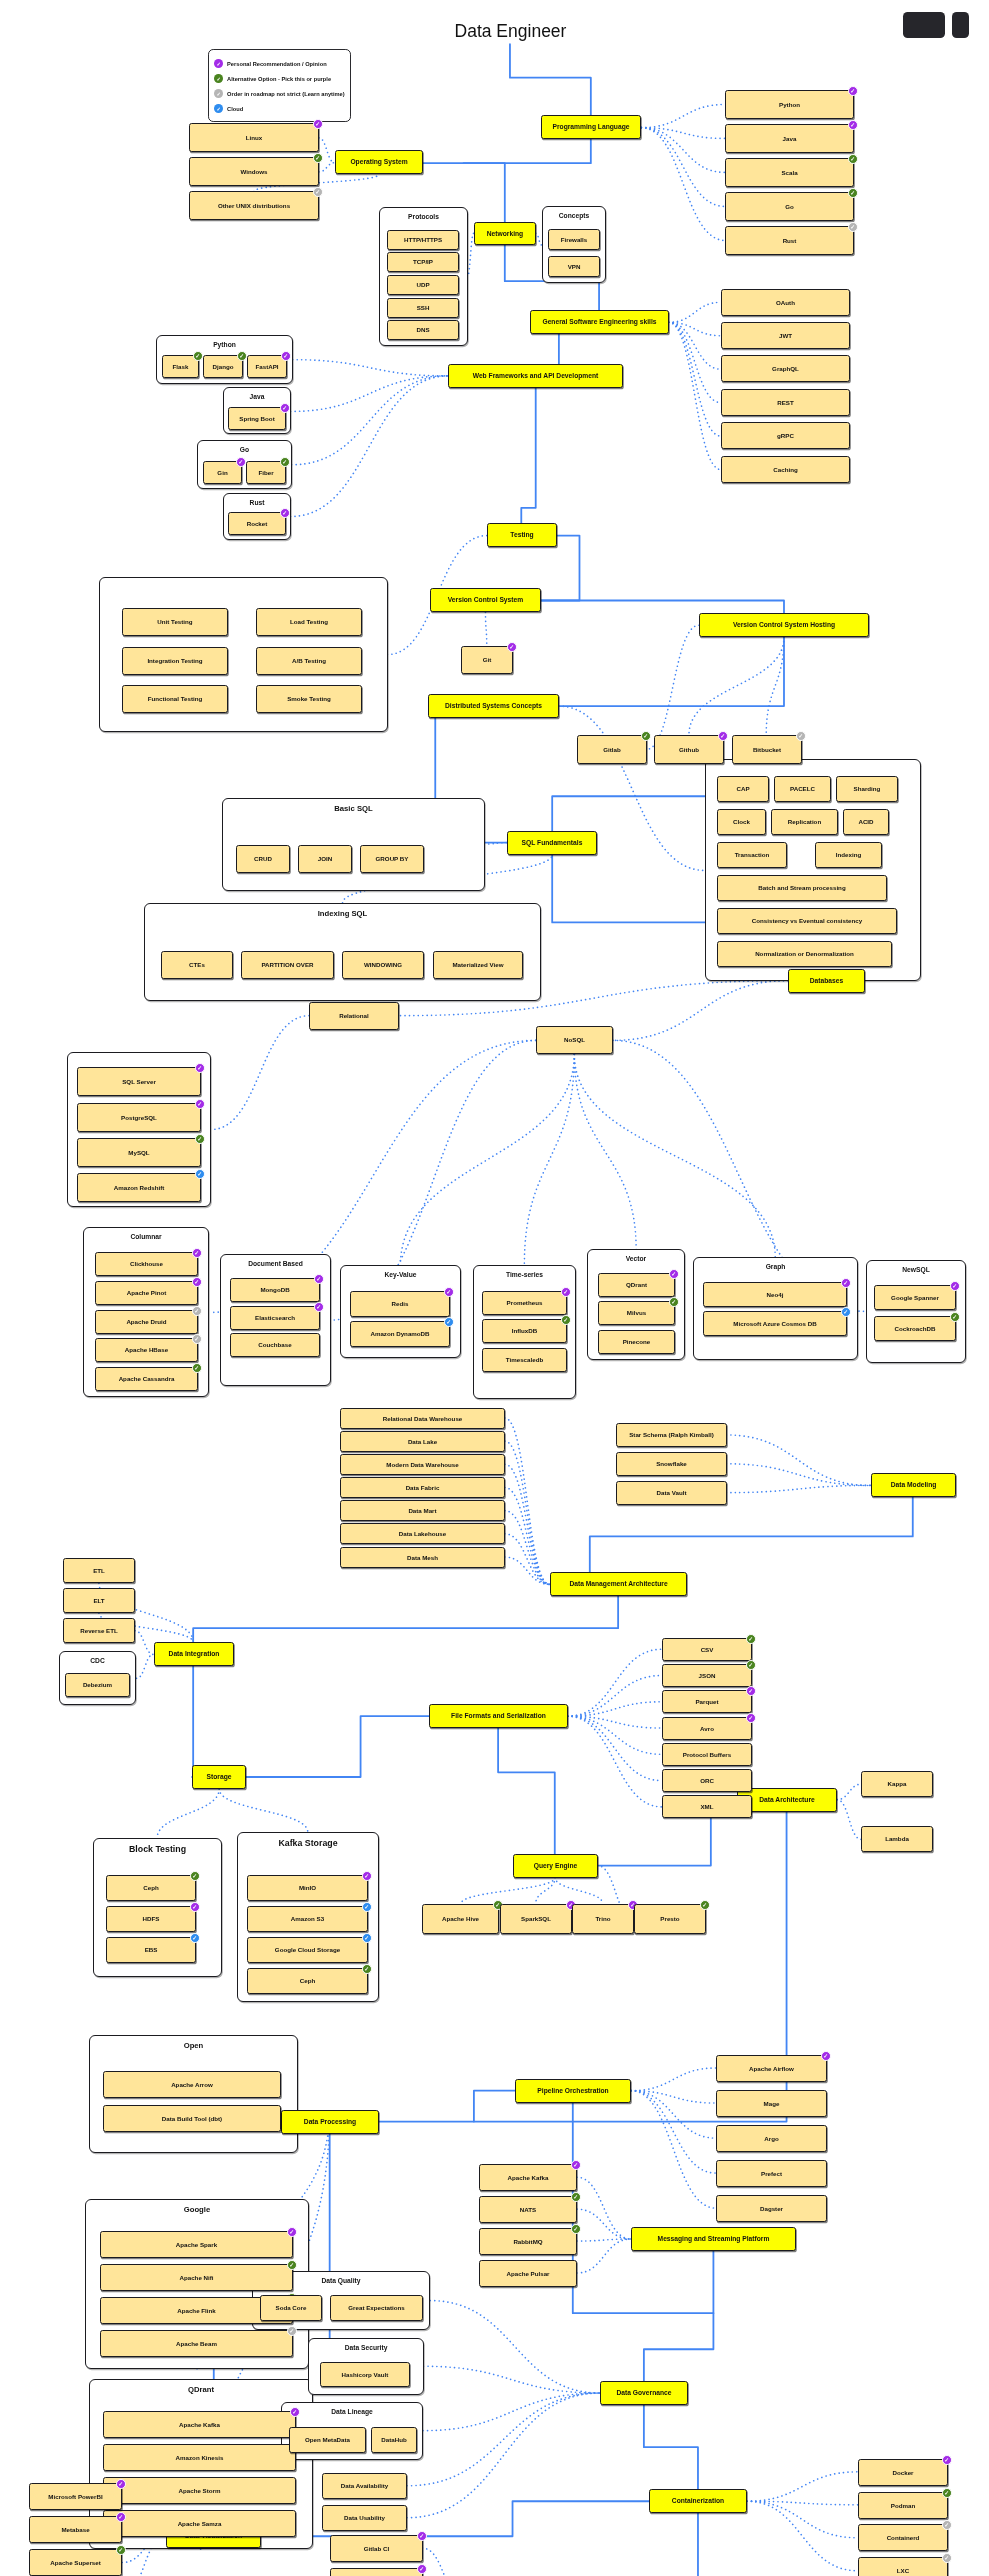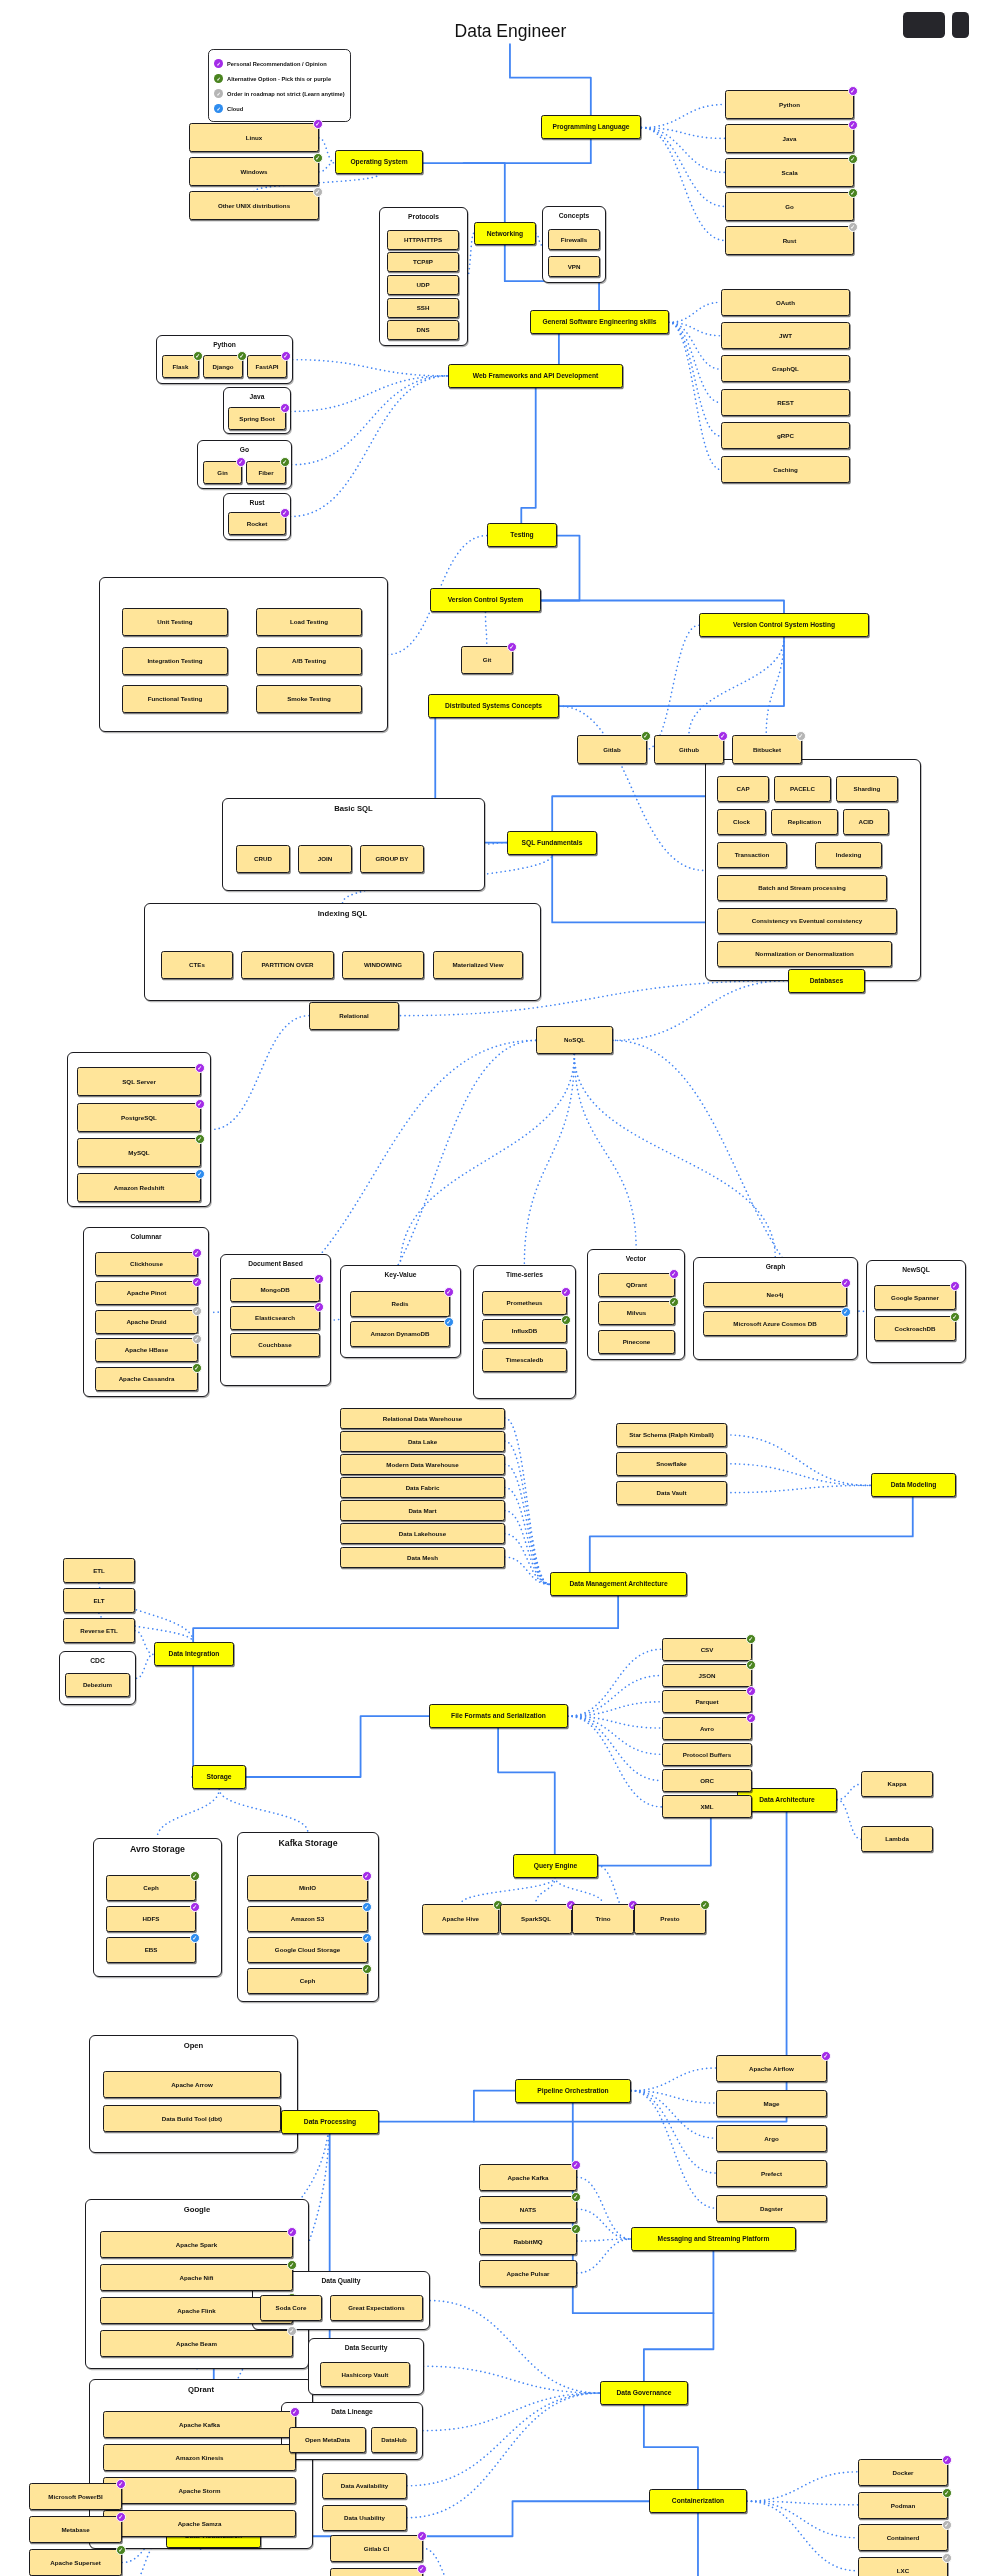--- a/index.html
+++ b/index.html
@@ -233,21 +233,21 @@
     <div class="group" style="left: 693px; top: 1257px; width: 165px; height: 103px;">
       <span class="glabel">Graph</span>
     </div>
     <div class="group" style="left: 866px; top: 1260px; width: 100px; height: 103px;">
       <span class="glabel">NewSQL</span>
     </div>
     <div class="group" style="left: 59px; top: 1651px; width: 77px; height: 54px;">
       <span class="glabel">CDC</span>
     </div>
     <div class="group" style="left: 93px; top: 1838px; width: 129px; height: 139px;">
-      <span class="glabel" style="font-size: 8.8px;">Avro Storage</span>
+      <span class="glabel" style="font-size: 8.8px;">Block Testing</span>
     </div>
     <div class="group" style="left: 237px; top: 1832px; width: 142px; height: 170px;">
       <span class="glabel" style="font-size: 8.8px;">Kafka Storage</span>
     </div>
     <div class="group" style="left: 89px; top: 2035px; width: 209px; height: 118px;">
       <span class="glabel" style="font-size: 7.7px;">Open</span>
     </div>
     <div class="group" style="left: 85px; top: 2199px; width: 224px; height: 170px;">
       <span class="glabel" style="font-size: 7.7px;">Google</span>
     </div>

